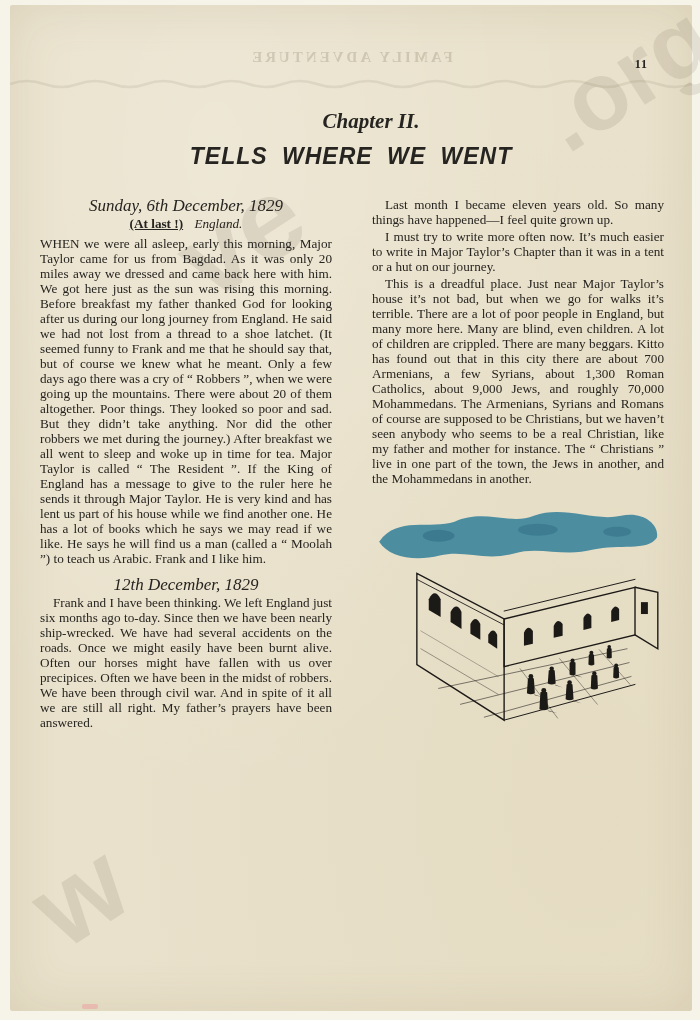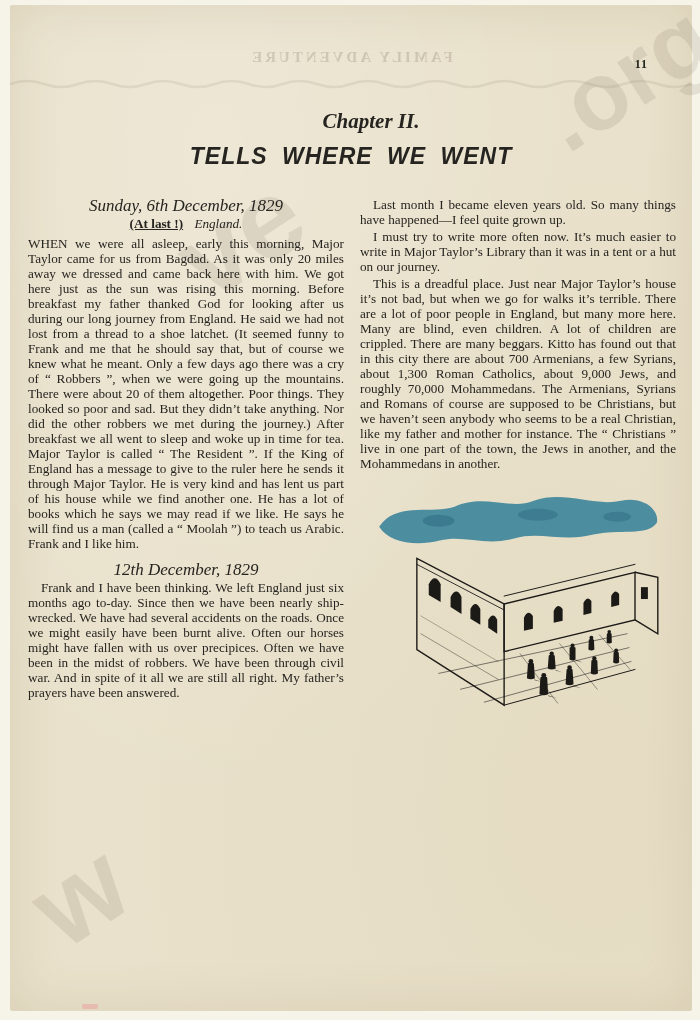--- a/index.html
+++ b/index.html
@@ -60,21 +60,21 @@
   }
   .col{width:316px;font-size:13.2px;line-height:15px;text-align:justify;}
   .diary-date{
     text-align:center;font-style:italic;font-size:17px;
     margin:11px 0 3px;
   }
   .diary-date.first{margin-top:1px;}
   .subtitle{text-align:center;margin:1px 0 5px;}
   .subtitle .b{font-weight:bold;text-decoration:underline;}
   .subtitle .i{font-style:italic;margin-left:8px;}
-  p.para{margin:0 0 2px;text-indent:13px;}
+  p.para{margin:0 12px 2px;text-indent:13px;}
   p.para.noindent{text-indent:0;}
   .illustration{margin-top:14px;text-align:center;}
   .pink-mark{
     position:absolute;left:72px;bottom:2px;width:16px;height:5px;
     background:#e9b3aa;opacity:0.8;border-radius:2px;
   }
 </style>
 </head>
 <body>
 
@@ -107,21 +107,21 @@
       </div>
       <p class="para noindent">WHEN we were all asleep, early this morning, Major Taylor came for us from Bagdad.  As it was only 20 miles away we dressed and came back here with him.  We got here just as the sun was rising this morning.  Before breakfast my father thanked God for looking after us during our long journey from England.  He said we had not lost from a thread to a shoe latchet.  (It seemed funny to Frank and me that he should say that, but of course we knew what he meant.  Only a few days ago there was a cry of “ Robbers ”, when we were going up the mountains.  There were about 20 of them altogether.  Poor things.  They looked so poor and sad.  But they didn’t take anything.  Nor did the other robbers we met during the journey.)  After breakfast we all went to sleep and woke up in time for tea.  Major Taylor is called “ The Resident ”.  If the King of England has a message to give to the ruler here he sends it through Major Taylor.  He is very kind and has lent us part of his house while we find another one.  He has a lot of books which he says we may read if we like.  He says he will find us a man (called a “ Moolah ”) to teach us Arabic.  Frank and I like him.</p>
 
       <div class="diary-date">12th December, 1829</div>
       <p class="para">Frank and I have been thinking.  We left England just six months ago to-day.  Since then we have been nearly ship-wrecked.  We have had several accidents on the roads.  Once we might easily have been burnt alive.  Often our horses might have fallen with us over precipices.  Often we have been in the midst of robbers.  We have been through civil war.  And in spite of it all we are still all right.  My father’s prayers have been answered.</p>
     </div>
 
     <div class="col">
       <p class="para">Last month I became eleven years old.  So many things have happened—I feel quite grown up.</p>
 
-      <p class="para">I must try to write more often now.  It’s much easier to write in Major Taylor’s Library than it was in a tent or a hut on our journey.</p>
+      <p class="para">I must try to write more often now.  It’s much easier to write in Major Taylor’s Chapter than it was in a tent or a hut on our journey.</p>
       <p class="para">This is a dreadful place.  Just near Major Taylor’s house it’s not bad, but when we go for walks it’s terrible.  There are a lot of poor people in England, but many more here.  Many are blind, even children.  A lot of children are crippled.  There are many beggars.  Kitto has found out that in this city there are about 700 Armenians, a few Syrians, about 1,300 Roman Catholics, about 9,000 Jews, and roughly 70,000 Mohammedans.  The Armenians, Syrians and Romans of course are supposed to be Christians, but we haven’t seen anybody who seems to be a real Christian, like my father and mother for instance.  The “ Christians ” live in one part of the town, the Jews in another, and the Mohammedans in another.</p>
 
       <div class="illustration">
         <svg width="298" height="236" viewBox="0 0 300 238">
 
           <g>
             <path d="M10,42 C28,16 62,30 86,22 C116,8 142,26 166,16 C196,5 226,22 254,16 C276,11 293,25 290,38 C281,52 251,44 226,50 C196,58 171,46 146,54 C116,62 96,50 71,56 C46,62 20,58 10,42 Z" fill="#4c8da0"></path>
             <ellipse cx="70" cy="36" rx="16" ry="6" fill="#2f6e82" opacity="0.55"></ellipse>
             <ellipse cx="170" cy="30" rx="20" ry="6" fill="#2f6e82" opacity="0.5"></ellipse>
             <ellipse cx="250" cy="32" rx="14" ry="5" fill="#2f6e82" opacity="0.5"></ellipse>

